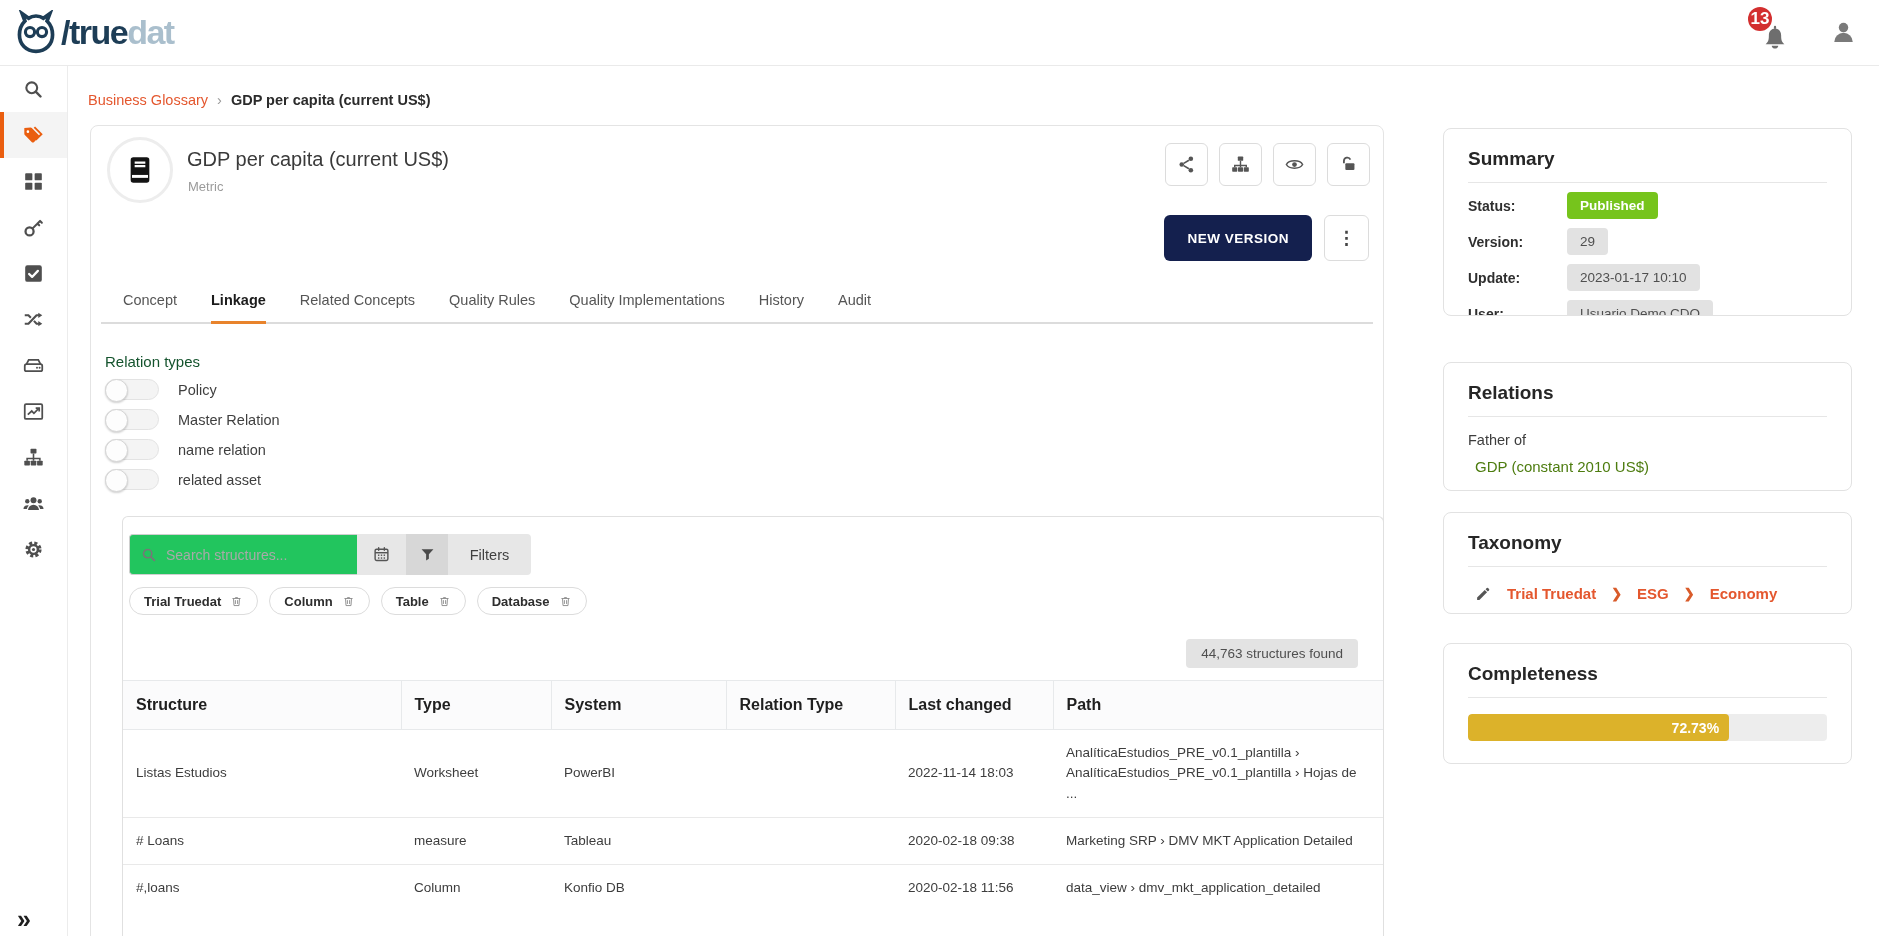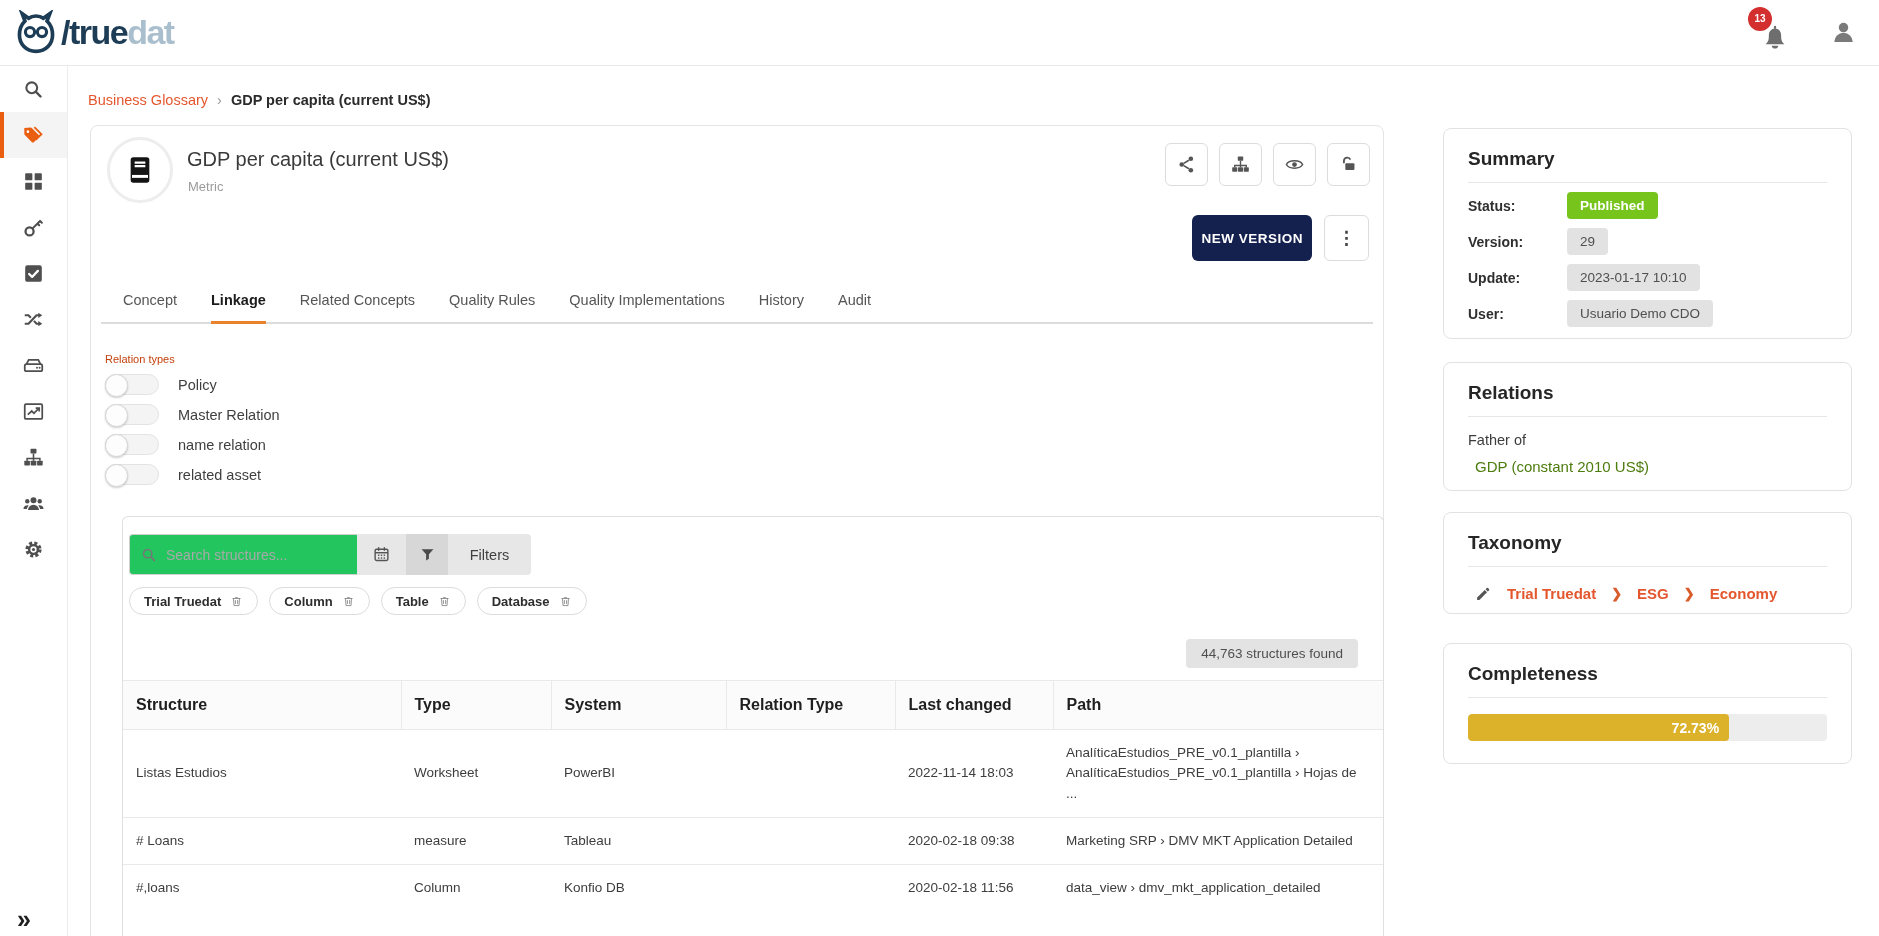--- a/index.html
+++ b/index.html
@@ -10,21 +10,21 @@
   
   .header { position:absolute; top:0; left:0; width:1879px; height:66px; background:#fff;
             border-bottom:1px solid #eaeaea; display:flex; align-items:center; z-index:9; }
   .logo { display:flex; align-items:center; margin-left:13px; cursor:pointer; }
   .logo-text { font-size:34px; font-weight:bold; letter-spacing:-1.5px; margin-left:2px; }
   .logo-true { color:#1d3d56; }
   .logo-dat  { color:#aabfcd; }
   .header-right { margin-left:auto; display:flex; align-items:center; gap:40px; margin-right:22px; }
   .bell-wrap { position:relative; color:#6e6e6e; cursor:pointer; padding-top:6px; }
   .bell-badge { position:absolute; top:-8px; left:-12px; min-width:24px; height:24px; border-radius:50%;
-                background:#d32f2f; color:#fff; font-size:10px; font-weight:bold;
+                background:#d32f2f; color:#fff; font-size:17px; font-weight:bold;
                 display:flex; align-items:center; justify-content:center; }
   .person-wrap { color:#7a7a7a; cursor:pointer; }
 
   
   .sidebar { position:absolute; top:66px; left:0; width:68px; height:870px; background:#fff;
              border-right:1px solid #ececec; display:flex; flex-direction:column; z-index:8; }
   .side-item { height:46px; display:flex; align-items:center; justify-content:center;
                color:#4f4f4f; position:relative; cursor:pointer; flex:0 0 auto; }
   .side-item svg { width:21px; height:21px; }
   .side-item.active { background:#f4f4f4; color:#ea5e0f; }
@@ -44,34 +44,34 @@
   .avatar { position:absolute; left:16px; top:11px; width:66px; height:66px; border:3px solid #ededed;
             border-radius:50%; display:flex; align-items:center; justify-content:center; color:#141414; }
   .avatar svg { width:32px; height:32px; }
   .concept-title { position:absolute; left:96px; top:22px; font-size:20px; color:#3a3a3a; }
   .concept-subtitle { position:absolute; left:97px; top:53px; font-size:13px; color:#9b9b9b; }
   .icon-actions { position:absolute; top:17px; right:13px; display:flex; gap:11px; }
   .icon-btn { width:43px; height:43px; border:1px solid #dcdcdc; border-radius:6px; background:#fff;
               display:flex; align-items:center; justify-content:center; color:#555; cursor:pointer; }
   .icon-btn svg { width:19px; height:19px; }
   .version-row { position:absolute; top:89px; right:14px; display:flex; gap:12px; align-items:center; }
-  .new-version-btn { height:46px; padding:0 9px; background:#14204e; color:#fff; font-weight:bold;
+  .new-version-btn { height:46px; padding:0 23px; background:#14204e; color:#fff; font-weight:bold;
                      font-size:13.5px; letter-spacing:.5px; border:none; border-radius:6px; cursor:pointer;
                      font-family:"Liberation Sans",sans-serif; }
   .kebab-btn { width:45px; height:46px; border:1px solid #dcdcdc; border-radius:6px; background:#fff;
                color:#444; font-size:18px; font-weight:bold; display:flex; align-items:center;
                justify-content:center; cursor:pointer; }
 
   .tabs { position:absolute; top:158px; left:10px; right:10px; display:flex; gap:34px;
           padding-left:22px; border-bottom:2px solid #dcdcdc; }
   .tab { padding:8px 0 13px; font-size:14.5px; color:#555; cursor:pointer; white-space:nowrap; }
   .tab.active { color:#1c1c1c; font-weight:bold; border-bottom:3px solid #e8832c; margin-bottom:-2.5px; }
 
   .relation-types { position:absolute; top:227px; left:14px; }
-  .rt-label { font-size:11px; color:#c2410c; }
+  .rt-label { font-size:15px; color:#14532d; }
   .toggle-row { display:flex; align-items:center; margin-top:9px; }
   .toggle-row:first-of-type { margin-top:12px; }
   .toggle { width:54px; height:21px; background:#f4f4f4; border:1px solid #e3e3e3; border-radius:11px;
             position:relative; cursor:pointer; flex:0 0 auto; }
   .toggle::after { content:""; position:absolute; left:-1px; top:-1px; width:21px; height:21px;
                    background:#fdfdfd; border:1px solid #d6d6d6; border-radius:50%;
                    box-shadow:0 1px 2px rgba(0,0,0,.18); }
   .toggle-label { margin-left:19px; font-size:14.5px; color:#3f3f3f; }
 
   
@@ -106,21 +106,21 @@
   .structures-table th:first-child { border-left:none; }
   .structures-table th:last-child { border-right:none; }
   .structures-table td { border-top:1px solid #e9e9e9; font-size:13.5px; color:#3d3d3d;
                          padding:13px 13px; vertical-align:middle; line-height:1.5; word-wrap:break-word; }
 
   
   .rcard { position:absolute; left:1443px; width:409px; background:#fff; border:1px solid #e2e2e2;
            border-radius:8px; padding:19px 24px; overflow:hidden; }
   .rcard-title { font-size:19px; font-weight:bold; color:#262626; }
   .rcard-divider { height:1px; background:#e6e6e6; margin-top:12px; }
-  #summary-card { top:128px; height:211px; }
+  #summary-card { top:128px; height:188px; }
   .sum-row { display:flex; align-items:center; margin-top:9px; }
   .sum-row:first-of-type { margin-top:14px; }
   .sum-label { width:99px; font-size:14px; font-weight:bold; color:#2f2f2f; flex:0 0 auto; }
   .badge { font-size:13.5px; padding:6px 13px; border-radius:4px; background:#e2e2e2; color:#4f4f4f; }
   .badge.green { background:#76c41c; color:#fff; font-weight:bold; }
 
   #relations-card { top:362px; height:129px; }
   .rel-group { margin-top:15px; font-size:14.5px; color:#3d3d3d; }
   .rel-link { margin-top:10px; margin-left:7px; font-size:15px; color:#4d7c0f; cursor:pointer; width:fit-content; }
 

